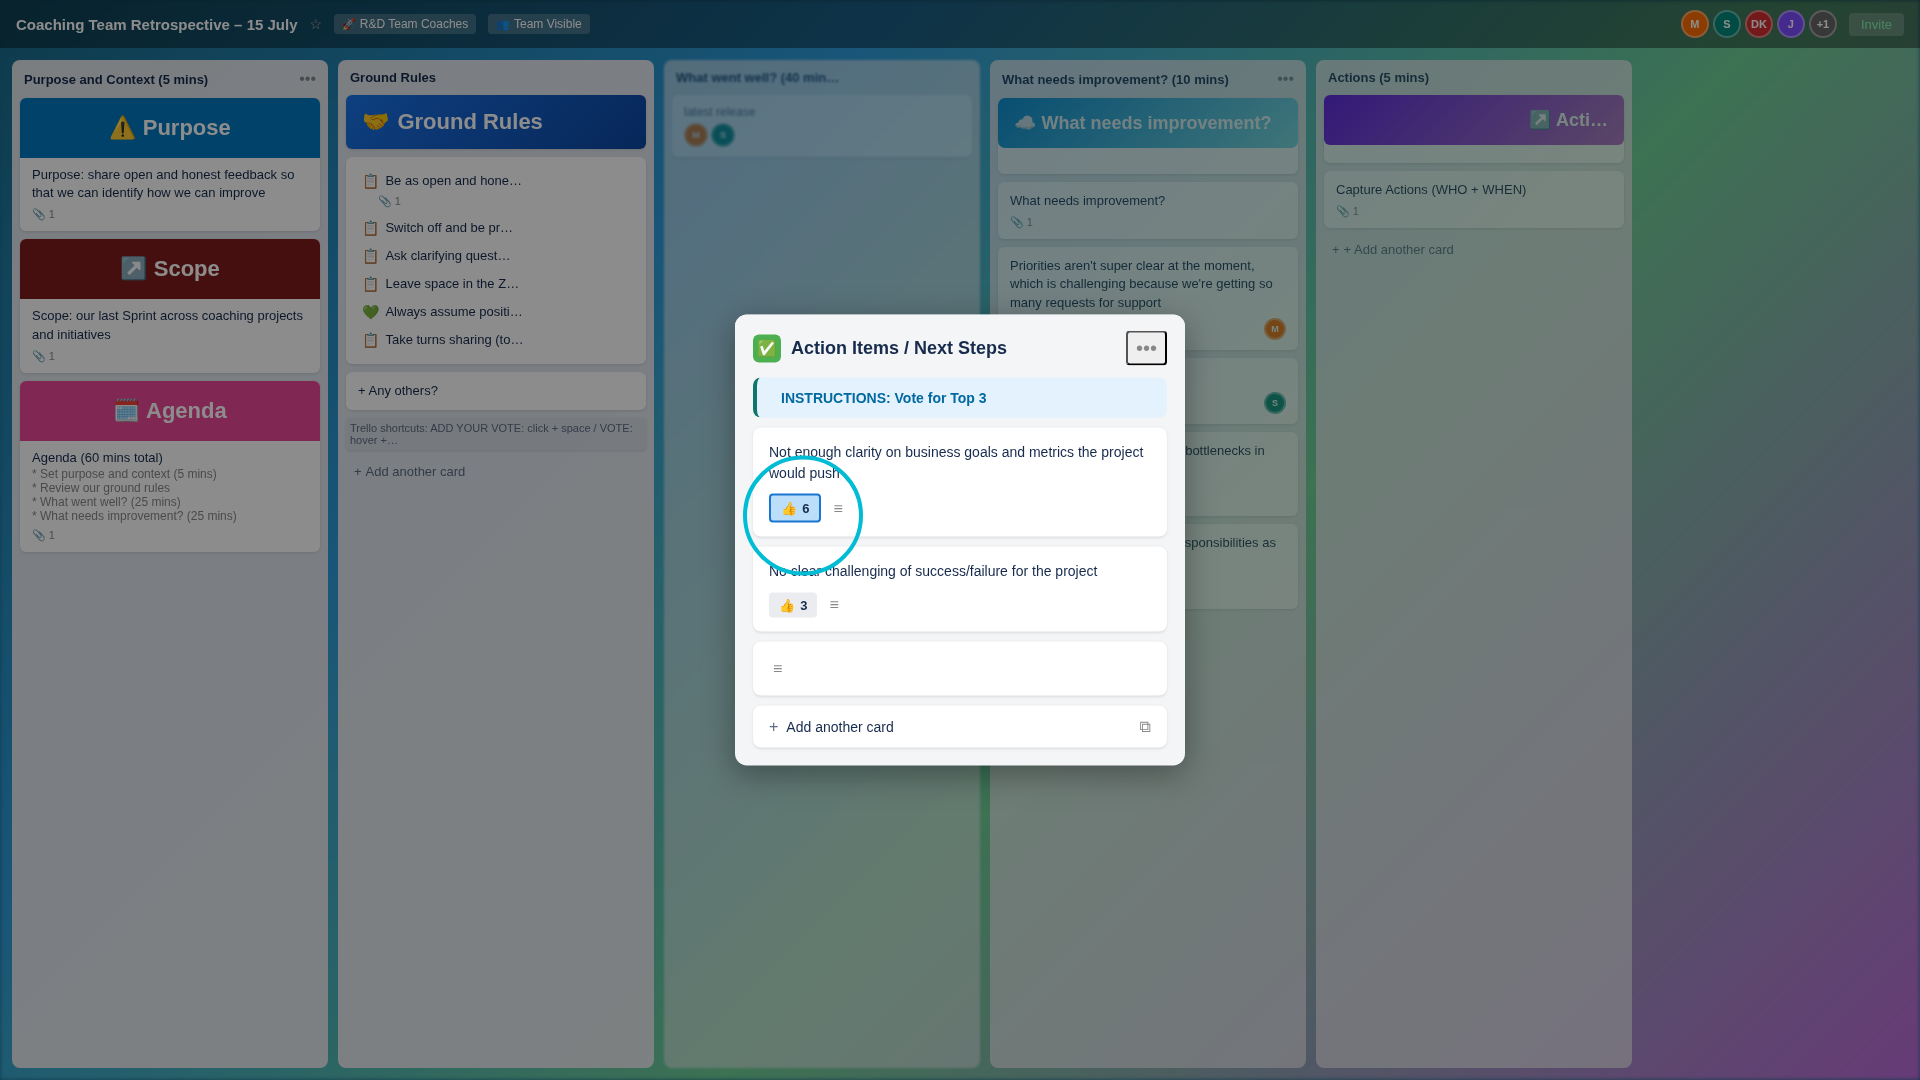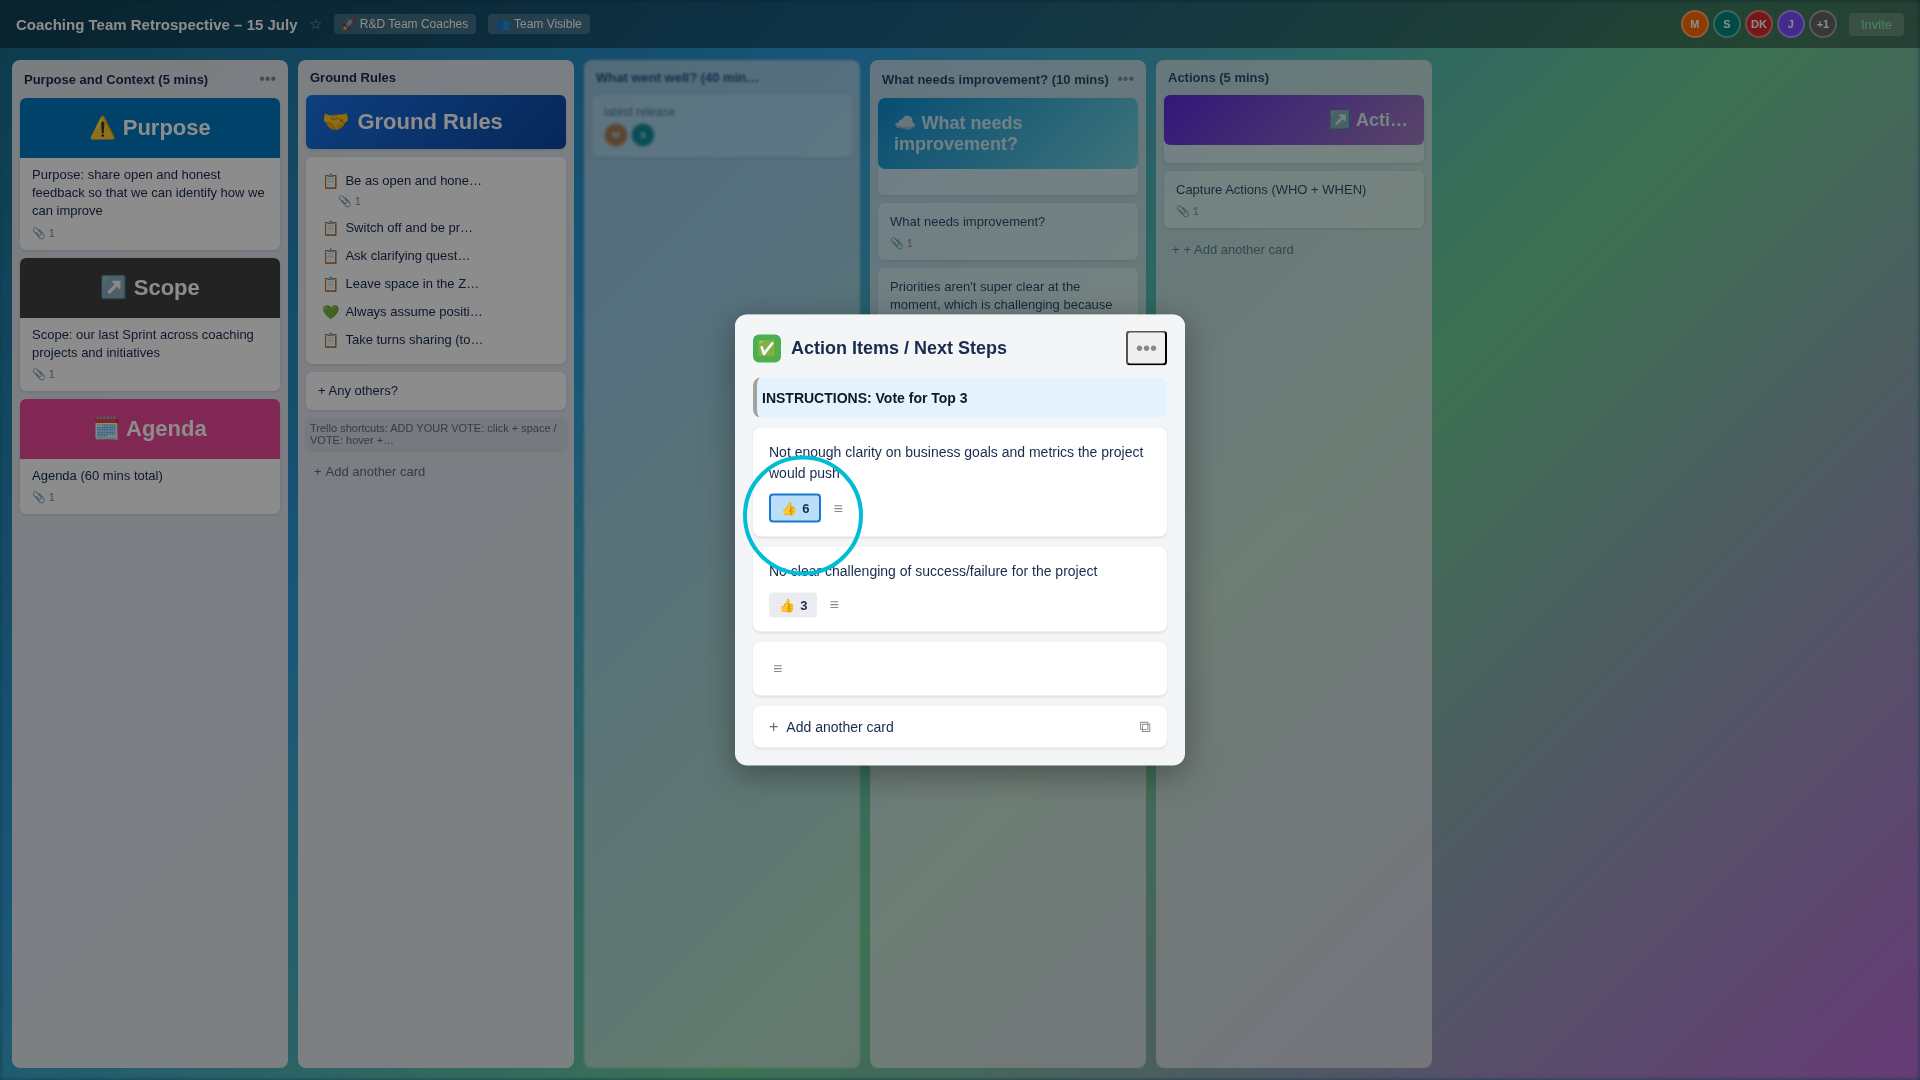--- a/index.html
+++ b/index.html
@@ -82,21 +82,21 @@
       position: absolute;
       top: 48px; left: 0; right: 0; bottom: 0;
       display: flex;
       gap: 10px;
       padding: 12px;
       overflow: hidden;
     }
 
     
     .column {
-      width: 276px;
+      width: 316px;
       flex-shrink: 0;
       background: rgba(235,236,240,0.95);
       border-radius: 8px;
       padding: 10px 8px;
       display: flex;
       flex-direction: column;
       gap: 8px;
       max-height: 100%;
       overflow-y: auto;
     }
@@ -131,21 +131,21 @@
       height: 60px;
       display: flex;
       align-items: center;
       justify-content: center;
       font-size: 22px;
       font-weight: 700;
       color: #fff;
       margin: -10px -12px 8px -12px;
     }
     .card-banner-blue { background: #0079bf; }
-    .card-banner-teal { background: #404040; align-items: center; }
+    .card-banner-teal { background: #7f1d1d; align-items: center; }
     .card-banner-darkblue { background: #ec4899; }
 
     .card-title {
       font-size: 13px;
       color: #172b4d;
       line-height: 1.4;
     }
     .card-meta {
       display: flex;
       align-items: center;
@@ -256,25 +256,25 @@
       padding: 0 18px 18px 18px;
       display: flex;
       flex-direction: column;
       gap: 10px;
     }
 
     
     .instructions-banner {
       background: #e3f2fd;
       border-radius: 8px;
-      padding: 12px 5px;
+      padding: 12px 24px;
       font-size: 14px;
       font-weight: 600;
-      color: #0f172a;
-      border-left: 4px solid #a3a3a3;
+      color: #0369a1;
+      border-left: 4px solid #0f766e;
     }
 
     
     .modal-card {
       background: #fff;
       border-radius: 8px;
       padding: 14px 16px;
       box-shadow: 0 1px 3px rgba(0,0,0,0.1);
       position: relative;
     }
@@ -417,20 +417,26 @@
       <div class="card-meta">
         <span class="card-clip">📎 1</span>
       </div>
     </div>
 
     <div class="card">
       <div class="card-banner card-banner-darkblue">
         <span>🗓️ Agenda</span>
       </div>
       <div class="card-title">Agenda (60 mins total)</div>
+      <div class="card-text-small">
+        * Set purpose and context (5 mins)<br>
+        * Review our ground rules<br>
+        * What went well? (25 mins)<br>
+        * What needs improvement? (25 mins)
+      </div>
       <div class="card-meta">
         <span class="card-clip">📎 1</span>
       </div>
     </div>
   </div>
 
   <div class="column">
     <div class="column-header">
       <span class="column-title">Ground Rules</span>
     </div>

